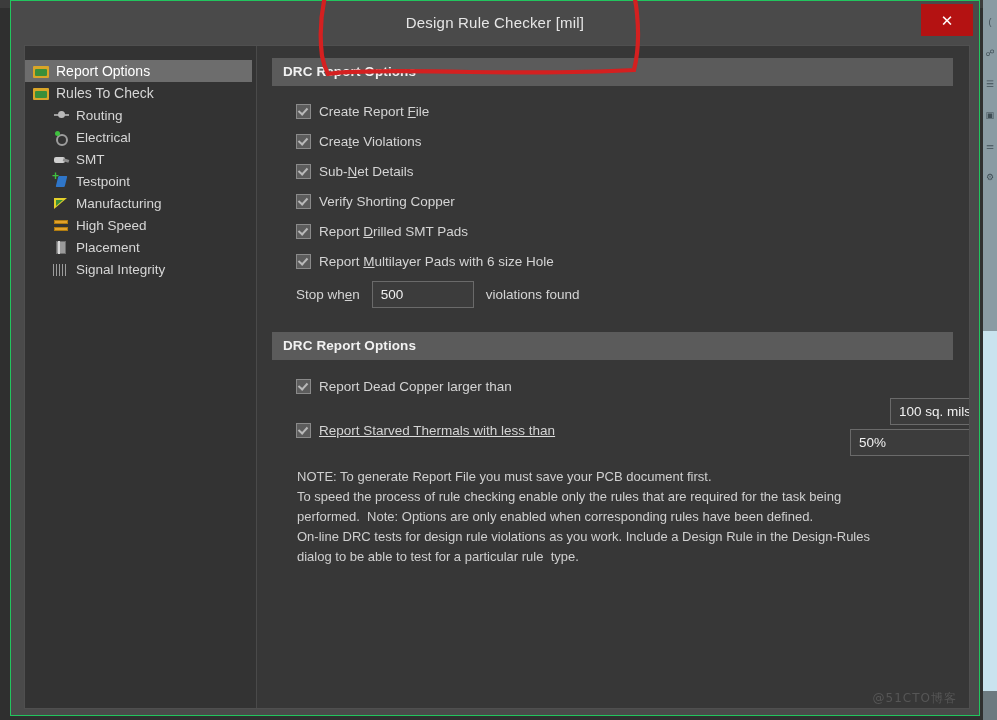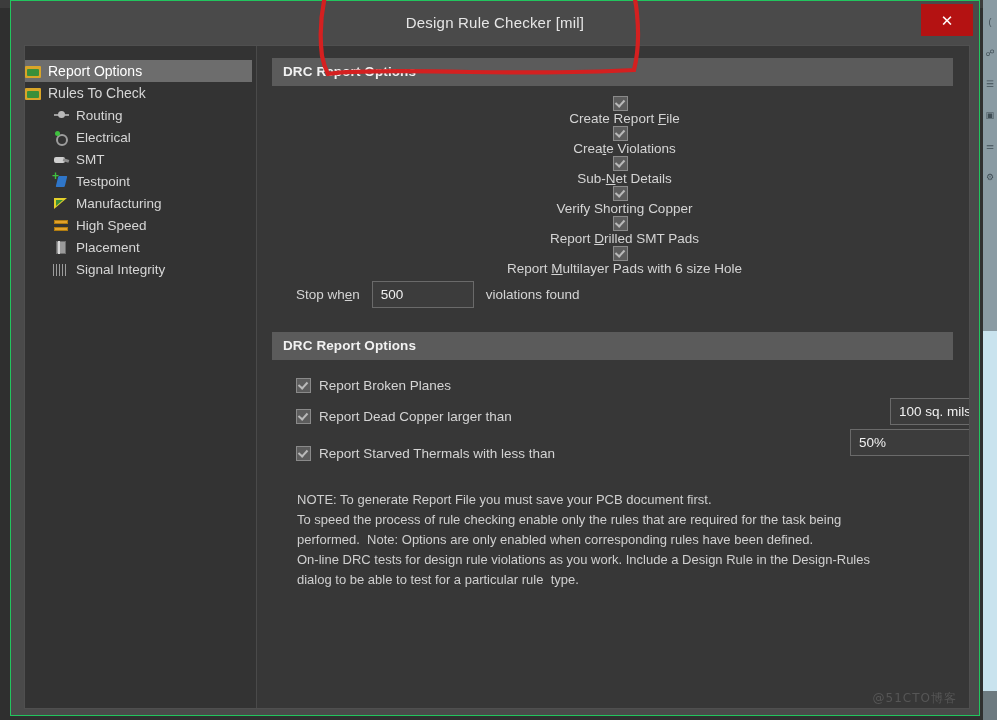--- a/index.html
+++ b/index.html
@@ -105,21 +105,21 @@
     background: #333333;
     border-right: 1px solid #4a4a4a;
     padding-top: 14px;
     box-sizing: border-box;
     flex: 0 0 auto;
   }
   .tree-row {
     display: flex;
     align-items: center;
     height: 22px;
-    padding-left: 0;
+    padding-left: 8px;
     color: #d6d6d6;
     font-size: 14px;
     cursor: default;
     white-space: nowrap;
   }
   .tree-row.selected {
     background: #6d6d6d;
     color: #ffffff;
     margin-right: 4px;
   }
@@ -275,21 +275,20 @@
     padding: 6px 10px 7px 11px;
     letter-spacing: .1px;
   }
   .section-body { padding: 10px 0 0 24px; }
   .opt-row {
     display: flex;
     align-items: center;
     height: 30px;
     color: #dcdcdc;
     font-size: 13.5px;
-    flex-direction: column;
   }
   .cbx {
     width: 13px; height: 13px;
     border: 1px solid #8a8a8a;
     background: #5c5c5c;
     margin-right: 8px;
     position: relative;
     flex: 0 0 auto;
     cursor: default;
   }
@@ -486,32 +485,28 @@
           <input id="stop-when-input" class="txtinput" type="text" value="500" style="">
           <span>violations found</span>
         </div>
 
       </div>
 
       <div class="section-header" style="margin-top:20px;">DRC Report Options</div>
 
       <div class="section-body" style="position:relative;">
 
-        <div class="opt-row-wide">
-          <span class="cbx"></span>
-          <span class="opt-label">Report Broken Planes</span>
-        </div>
 
         <div class="opt-row-wide" style="margin-top:1px;">
           <span class="cbx"></span>
           <span class="opt-label">Report Dead Copper larger than</span>
           <input class="txtinput wide-input" type="text" style="top: 38px; margin-left: 40px;" value="100 sq. mils">
         </div>
 
-        <div class="opt-row-wide" style="margin-top:7px;">
+        <div class="opt-row-wide" style="margin-top:14px;text-decoration:underline;">
           <span class="cbx"></span>
           <span class="opt-label">Report Starved Thermals with less than</span>
           <input class="txtinput wide-input" type="text" style="top: 69px;" value="50%">
 
         </div>
 
       </div>
 
       <div id="note">
         <div>NOTE: To generate Report File you must save your PCB document first.</div>

